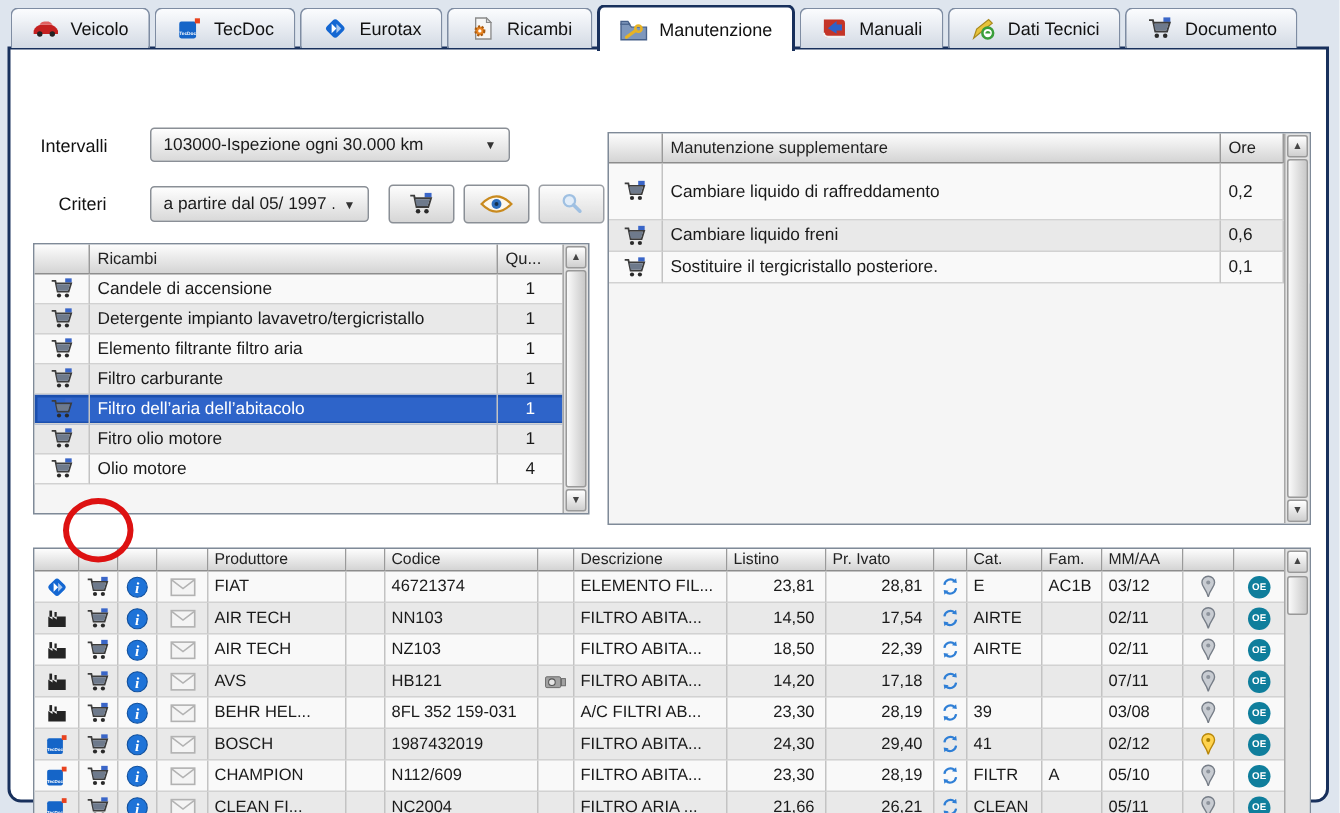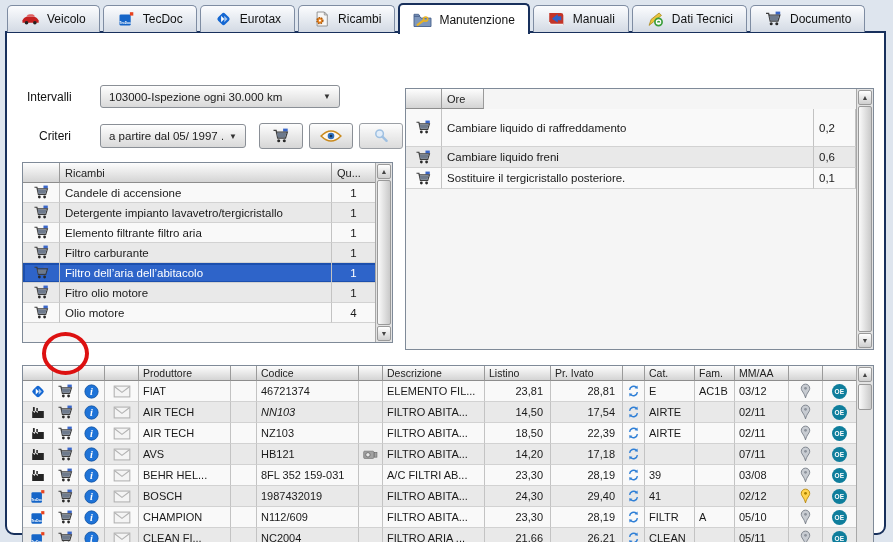--- a/index.html
+++ b/index.html
@@ -317,20 +317,21 @@
     <div class="vscroll" style="right:0">
       <div class="sb-btn" style="top:1px">▲</div>
       <div class="sb-thumb" style="top:17px; bottom:17px"></div>
       <div class="sb-btn" style="bottom:1px">▼</div>
     </div>
   </div>
 
   <div class="grid" id="sup-grid">
     <div class="ghead">
       <div class="hcell" style="width:36px"></div>
+      <div class="hcell" style="width:372px">Manutenzione supplementare</div>
       <div class="hcell" style="width:42px">Ore</div>
     </div>
     <div id="sup-body">
         <div class="grow" style="height: 38px;">
           <div class="gcell center" style="width: 36px;">
             <svg class="icon" style="width: 17px; height: 15px;">
               <use href="#sym-cart"></use>
             </svg>
           </div>
           <div class="gcell" style="width: 372px;">Cambiare liquido di raffreddamento</div>
@@ -444,21 +445,21 @@
               <use href="#sym-info"></use>
             </svg>
           </div>
           <div class="gcell center" style="width: 34px;">
             <svg class="icon" style="width: 18px; height: 13px;">
               <use href="#sym-mail"></use>
             </svg>
           </div>
           <div class="gcell" style="width: 92px;">AIR TECH</div>
           <div class="gcell" style="width: 26px;"></div>
-          <div class="gcell" style="width: 102px; font-style: italic;">NN103</div>
+          <div class="gcell" style="width: 102px;">NN103</div>
           <div class="gcell center" style="width: 24px;"></div>
           <div class="gcell" style="width: 102px;">FILTRO ABITA...</div>
           <div class="gcell num" style="width: 66px;">14,50</div>
           <div class="gcell num" style="width: 72px;">17,54</div>
           <div class="gcell center" style="width: 22px;">
             <svg class="icon" style="width: 14px; height: 14px;">
               <use href="#sym-refresh"></use>
             </svg>
           </div>
           <div class="gcell" style="width: 50px;">AIRTE</div>

